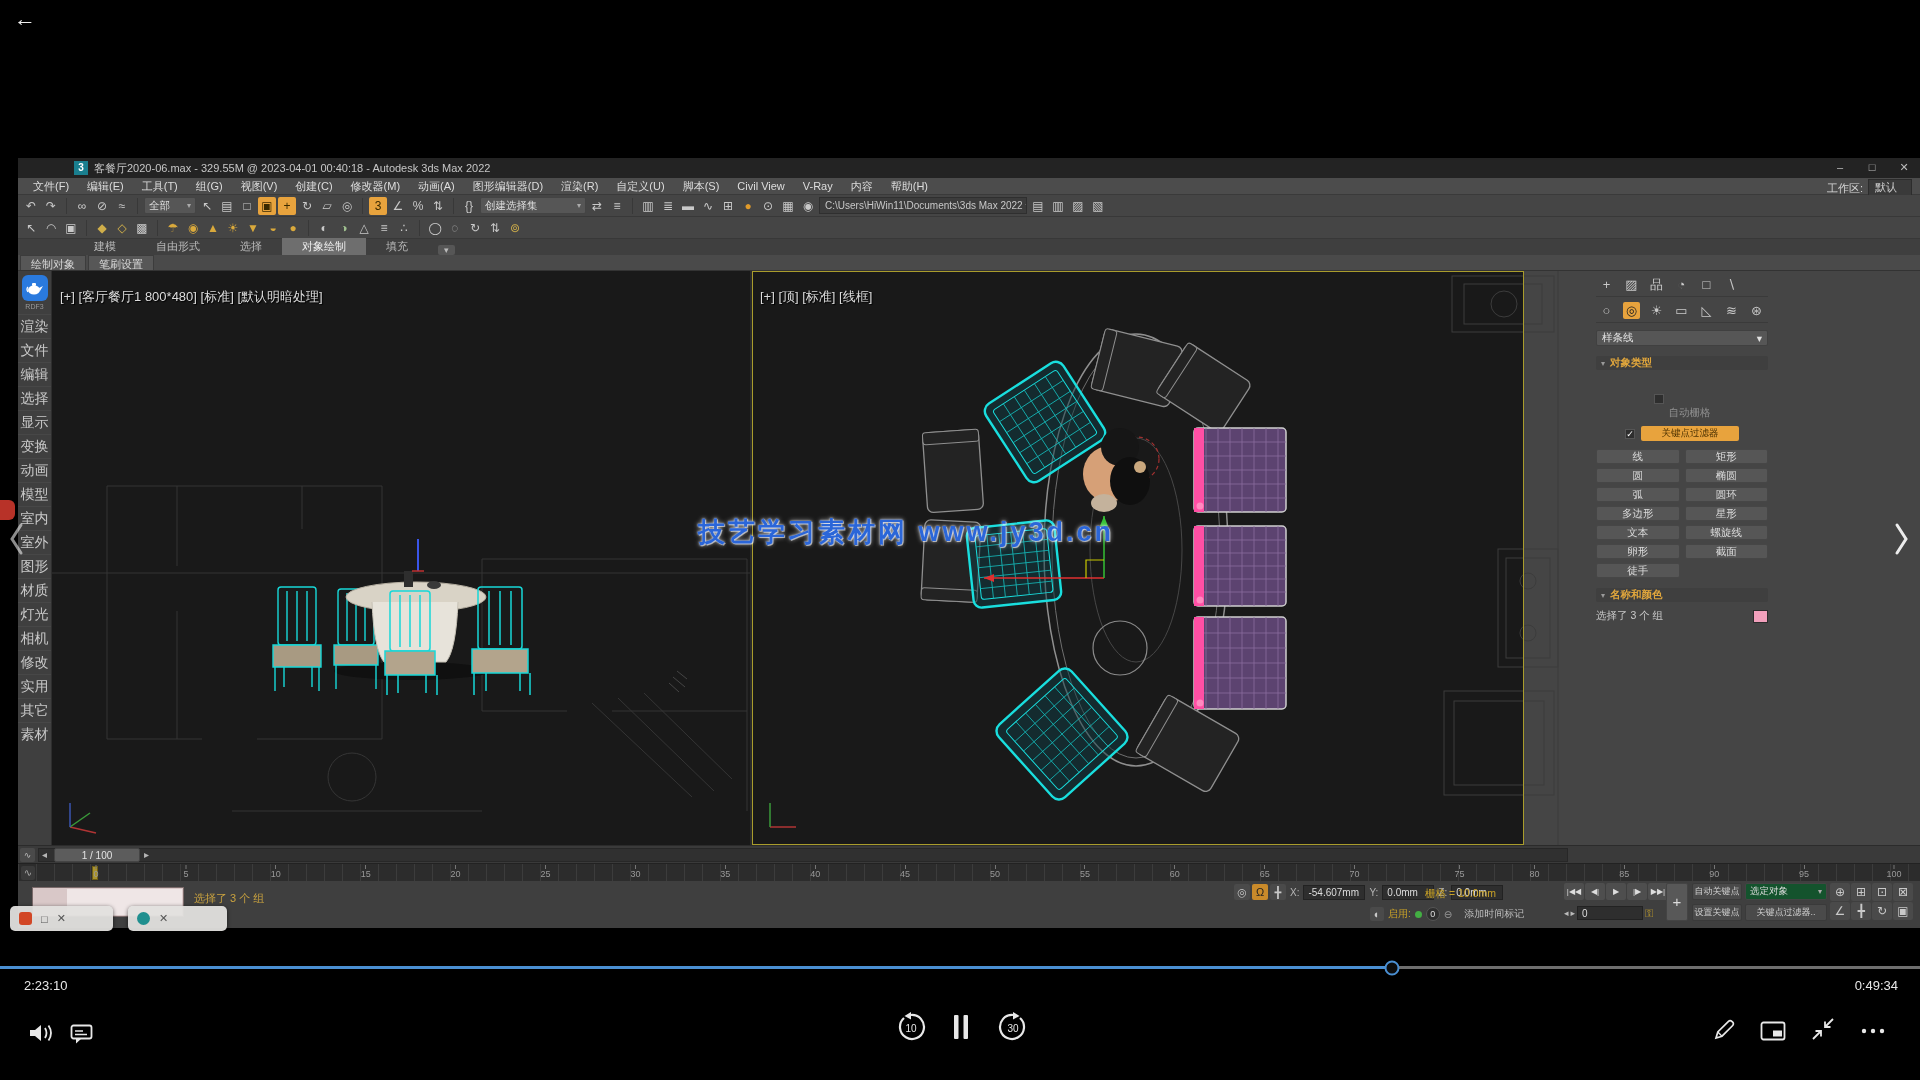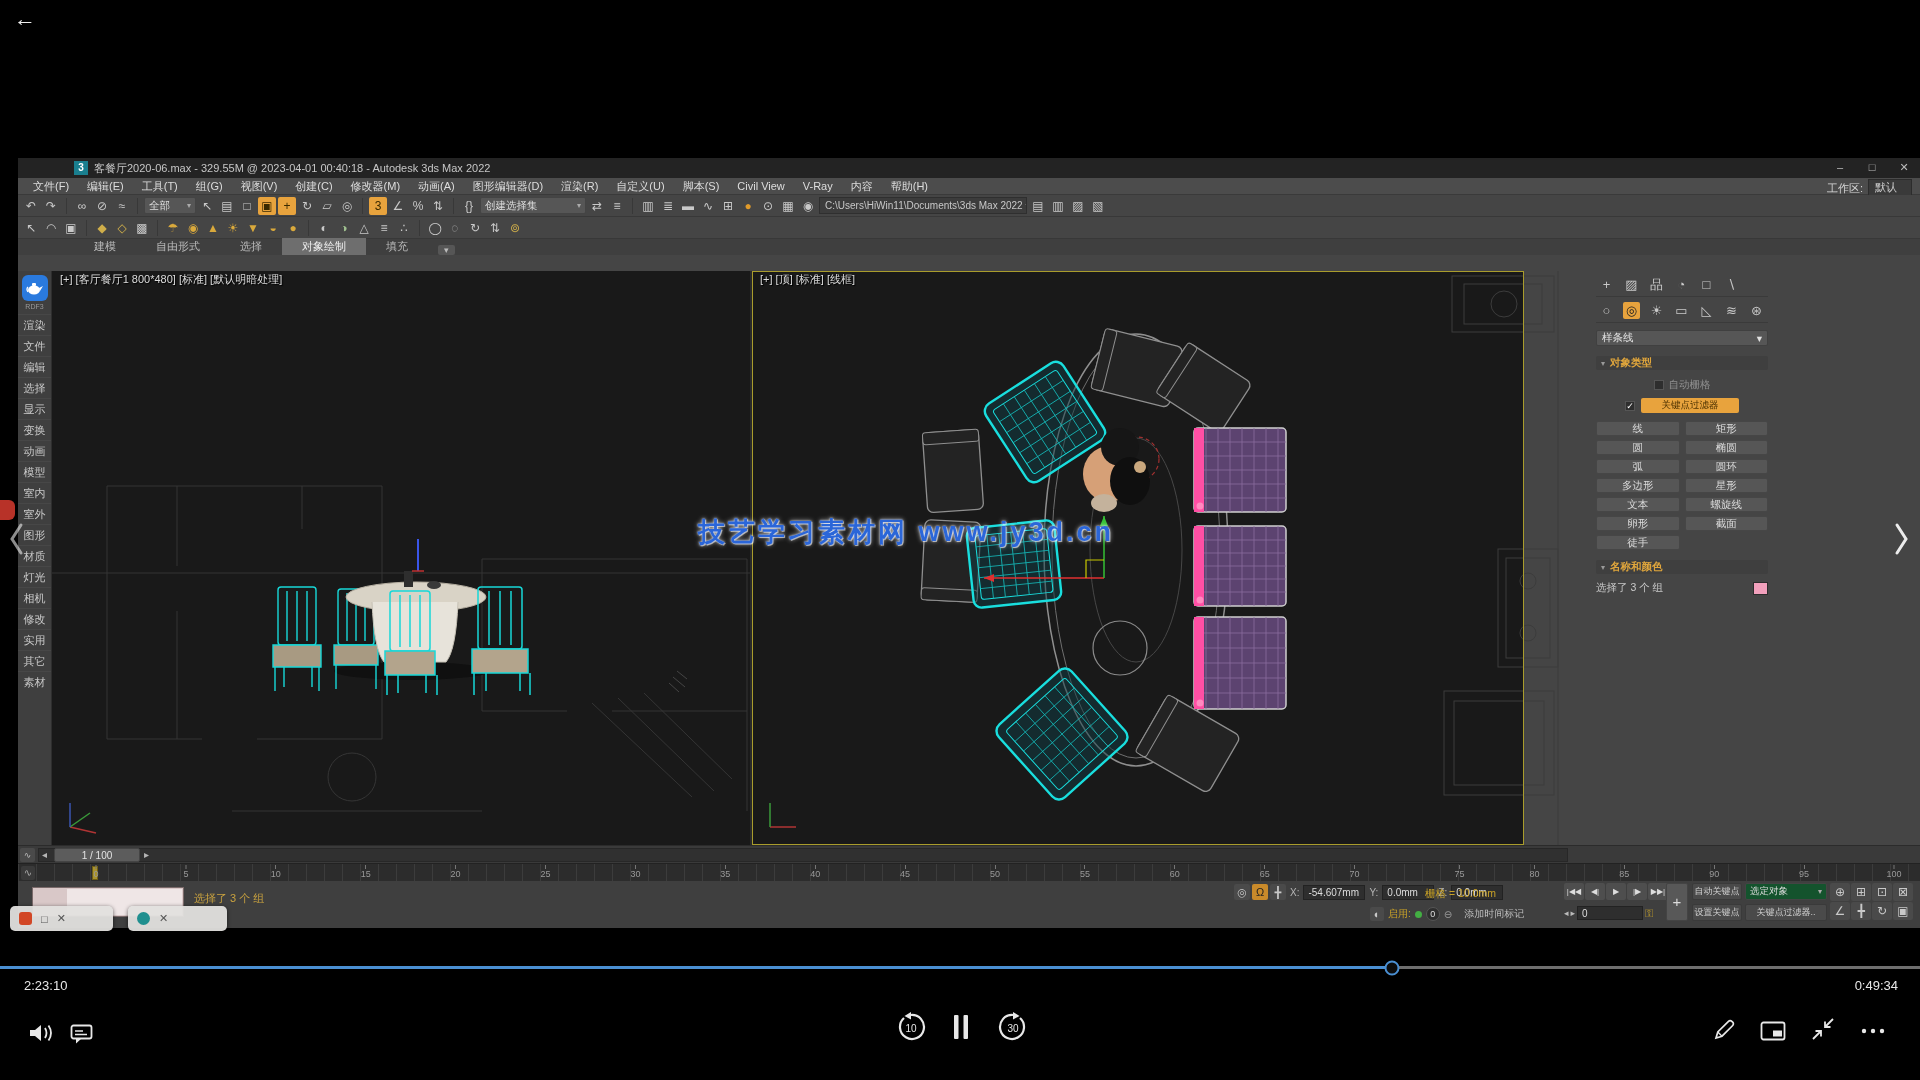--- a/index.html
+++ b/index.html
@@ -69,48 +69,48 @@
     border-bottom:1px solid #333; display:flex; padding-left:2px; gap:2px; }
   .stab { padding:1px 10px; font-size:11px; color:#d6d6d6; background:#575757;
     border:1px solid #3c3c3c; border-bottom:none; }
 
   
   #sidebar { left:0; top:113px; width:34px; height:574px; background:#3f3f3f;
     border-right:1px solid #2e2e2e; display:flex; flex-direction:column; align-items:center; }
   #sidebar-logo { width:26px; height:26px; background:#2a7ade; border-radius:6px; margin-top:4px;
     display:flex; align-items:center; justify-content:center; }
   #sidebar-logo-text { font-size:7px; color:#9a9a9a; margin:2px 0 4px; }
-  .sidebar-item { font-size:11px; color:#c9c9c9; padding:2.5px 0; width:100%; text-align:center;
+  .sidebar-item { font-size:14px; color:#c9c9c9; padding:2.5px 0; width:100%; text-align:center;
     border-top:1px solid #474747; }
 
   
   #vp-left { left:34px; top:113px; width:698px; height:574px; background:#191919; }
   #vp-gap { left:732px; top:113px; width:2px; height:574px; background:#2a2a2a; }
   #vp-right { left:734px; top:113px; width:772px; height:574px; background:#191919;
     outline:1px solid #a99c2c; outline-offset:-1px; }
-  .vplabel { left:8px; top:1px; font-size:11px; color:#dcdcdc; text-shadow:1px 1px 1px #000; z-index:5; }
+  .vplabel { left:8px; top:17px; font-size:13px; color:#dcdcdc; text-shadow:1px 1px 1px #000; z-index:5; }
 
   
   #cmdpanel { left:1570px; top:113px; width:332px; height:574px; background:#454545; }
   #cp-col { position:absolute; left:8px; top:0; width:172px; }
   .cp-iconrow { display:flex; gap:8px; padding:5px 2px 3px; border-bottom:1px solid #3a3a3a; }
   .cpicon { width:17px; height:17px; display:flex; align-items:center; justify-content:center;
     font-size:13px; color:#c9c9c9; border-radius:2px; }
   .cpicon.hl { background:#e8a33d; color:#222; }
   #cp-category { margin:7px 0 0; height:16px; background:#565656; border:1px solid #404040;
     border-radius:2px; display:flex; align-items:center; justify-content:space-between;
     padding:0 5px; font-size:10.5px; color:#e0e0e0; }
   .rollout { margin-top:10px; height:14px; background:#3f3f3f; border-radius:2px;
     display:flex; align-items:center; padding:0 5px; gap:5px; }
   .rollout .rarrow { color:#999; font-size:8px; }
   .rollout .rtitle { color:#e0a63c; font-size:10.5px; font-weight:bold; }
   #autogrid-row { margin-top:8px; display:flex; align-items:center; gap:5px; justify-content:center; }
   .cb { width:10px; height:10px; background:#2e2e2e; border:1px solid #555; display:inline-flex;
     align-items:center; justify-content:center; font-size:9px; color:#fff; }
-  #autogrid-label { color:#8f8f8f; font-size:10.5px; }
+  #autogrid-label { color:#8f8f8f; font-size:10.5px;margin-top:28px; }
   #startshape-row { margin-top:6px; display:flex; align-items:center; gap:6px; justify-content:center; }
   #startshape-btn { width:98px; height:15px; background:#e8a33d; border-radius:2px; color:#4a3000;
     font-size:9.5px; display:flex; align-items:center; justify-content:center; }
   #shape-grid { margin-top:8px; display:grid; grid-template-columns:1fr 1fr; gap:4px 5px; }
   .cpbtn { height:15px; background:#565656; border:1px solid #464646; border-radius:2px;
     font-size:10.5px; color:#dadada; display:flex; align-items:center; justify-content:center; }
   .cpbtn.ghost { visibility:hidden; }
   #namecolor-row { margin-top:7px; display:flex; align-items:center; justify-content:space-between; }
   #sel-name { color:#c9c9c9; font-size:10.5px; }
   #color-swatch { width:15px; height:13px; border:1px solid #2c2c2c; }
@@ -299,20 +299,24 @@
     </div>
 
   <div id="ribbontabs" class="abs">
     <span class="rtab">建模</span>
       <span class="rtab">自由形式</span>
       <span class="rtab">选择</span>
       <span class="rtab active">对象绘制</span>
       <span class="rtab">填充</span>
       <span id="ribbon-collapse">▾</span>
   </div>
+  <div id="subtabs" class="abs">
+      <span class="stab">绘制对象</span>
+      <span class="stab">笔刷设置</span>
+    </div>
 
   <div id="sidebar" class="abs">
     <div id="sidebar-logo">
       <svg width="18" height="14" viewBox="0 0 18 14">
         <ellipse cx="8" cy="9" rx="6" ry="4.5" fill="#fff"></ellipse>
         <path d="M13,7 L17,5 L14,10 Z" fill="#fff"></path>
         <path d="M2,6 Q0,8 2,11" stroke="#fff" stroke-width="1.3" fill="none"></path>
         <rect x="6" y="2" width="4" height="3" rx="1" fill="#fff"></rect>
       </svg>
     </div>

